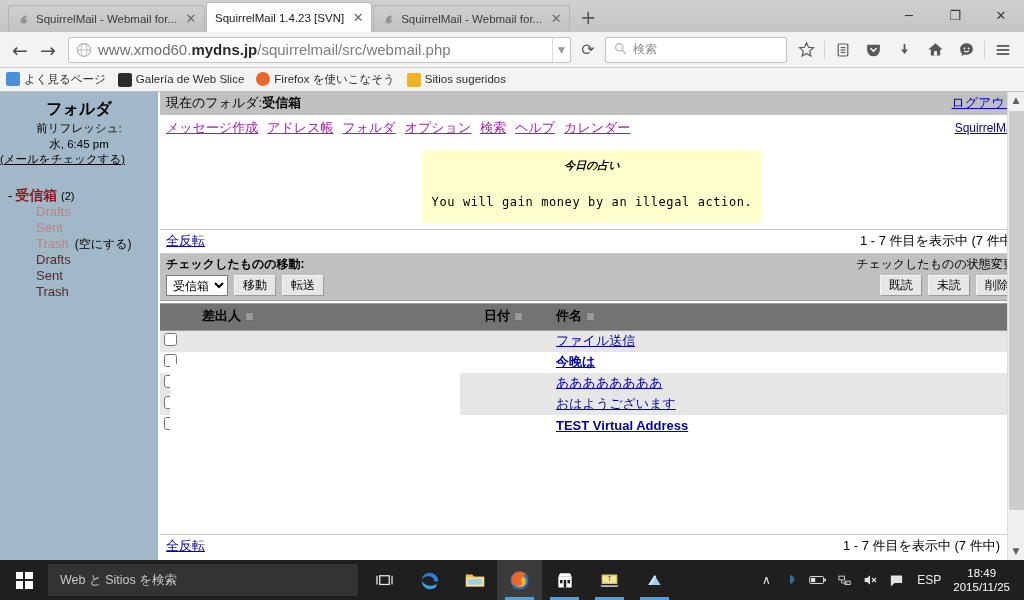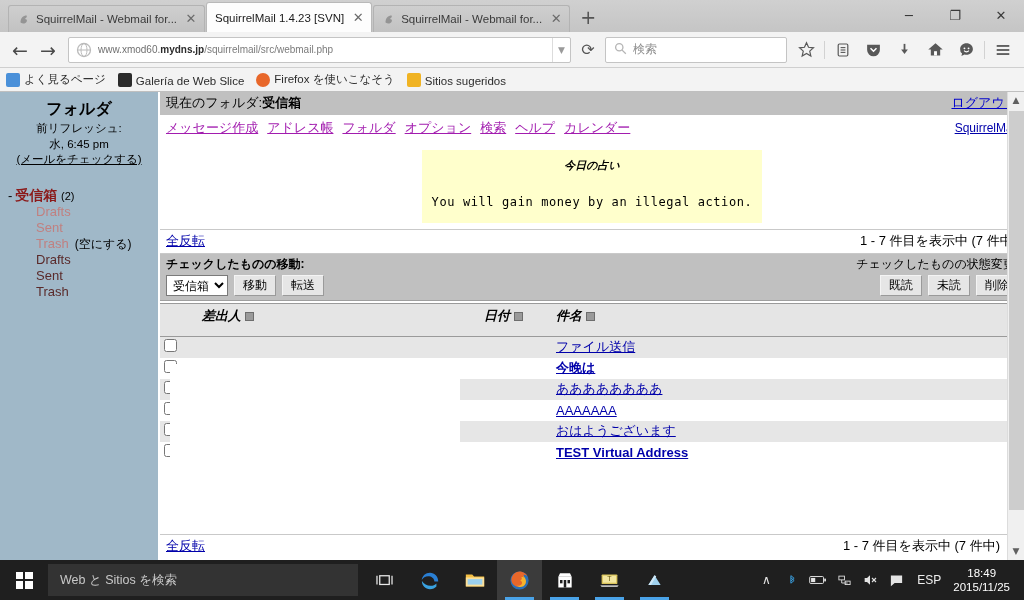--- a/index.html
+++ b/index.html
@@ -91,21 +91,21 @@
   .urlwrap {
     flex: 1 1 auto; height: 26px;
     background: #fff; border: 1px solid #c4c4c4; border-radius: 2px;
     display: flex; align-items: center; margin: 0 4px 0 6px;
     max-width: 530px; min-width: 200px;
   }
   .urlwrap .globe {
     width: 16px; height: 16px; margin: 0 6px 0 7px; flex: 0 0 16px; opacity: .5;
   }
   .urlwrap .urltext {
-    flex: 1 1 auto; font-size: 10px; color: #7b7b7b;
+    flex: 1 1 auto; font-size: 15px; color: #7b7b7b;
     white-space: nowrap; overflow: hidden;
   }
   .urlwrap .urltext b { color: #2b2b2b; font-weight: bold; }
   .urlwrap .urltext .host-pre { color: #6f6f6f; }
   .urlwrap .drop {
     width: 18px; text-align: center; color: #9a9a9a; font-size: 9px;
     border-left: 1px solid #dcdcdc; line-height: 24px; height: 24px;
     font-family: "DejaVu Sans", sans-serif;
   }
   .reload {
@@ -126,21 +126,21 @@
     color: #585858;
   }
   .navicons .sep { width: 1px; height: 18px; background: #d2d2d2; margin: 0 2px; }
 
   
   .bookmarks {
     height: 24px; background: #f3f3f3;
     border-bottom: 1px solid #bfbfbf;
     display: flex; align-items: center; padding-left: 6px;
   }
-  .bm { display: flex; align-items: flex-end; margin-right: 12px; font-size: 11.5px; color: #2c2c2c; }
+  .bm { display: flex; align-items: flex-start; margin-right: 12px; font-size: 11.5px; color: #2c2c2c; }
   .bm .bmicon {
     width: 14px; height: 14px; margin-right: 4px; flex: 0 0 14px;
     border-radius: 2px; display: inline-block;
   }
 
   
   .page {
     flex: 1 1 auto;
     display: flex;
     background: #fff;
@@ -160,21 +160,21 @@
   }
   .folders .ftitle {
     text-align: center; font-size: 16px; font-weight: bold; color: #000;
     margin-top: 3px;
   }
   .folders .frefresh {
     text-align: center; font-size: 11.5px; color: #000; line-height: 15px;
     margin-top: 1px;
   }
   .folders .fcheck {
-    text-align: center; font-size: 11.5px; margin-top: 0px;
+    font-size: 11.5px; margin-top: 0px;
   }
   .folders .fcheck a { color: #000; text-decoration: underline; }
   .flist { margin-top: 20px; }
   .frow { line-height: 16px; font-size: 13px; white-space: nowrap; padding-left: 8px; }
   .frow .dash { color: #000; margin-right: 3px; }
   .frow a { text-decoration: none; }
   .f-inbox a { color: #8b1a1a; font-weight: bold; font-size: 14px; }
   .f-inbox .cnt { color: #000; font-size: 11px; font-weight: normal; }
   .f-light a { color: #c08080; }
   .f-dark a { color: #5a2a2a; }
@@ -260,27 +260,26 @@
     background: #e6e6e6;
     border: 1px solid #9a9a9a;
     border-top-color: #f4f4f4; border-left-color: #f4f4f4;
     padding: 0 7px;
     cursor: pointer;
   }
 
   
   .msgtable { width: 100%; border-collapse: collapse; font-size: 13px; margin-top: 2px; }
   .msgtable thead td {
-    background: #e5e5e5;
+    background: #737373;
     border-top: 1px solid #9a9a9a;
     border-bottom: 1px solid #9a9a9a;
-    padding: 3px 4px 11px 4px;
+    padding: 3px 4px 5px 4px;
     font-weight: bold;
     white-space: nowrap;
-    font-style: italic;
   }
   .msgtable thead .col-chk { width: 22px; }
   .msgtable thead .col-flag { width: 16px; }
   .msgtable thead .col-from { width: 282px; }
   .msgtable thead .col-date { width: 72px; }
   .sorticon {
     display: inline-block; width: 9px; height: 9px;
     background: #9a9a9a; border: 1px solid #6d6d6d;
     margin-left: 4px; vertical-align: middle;
   }
@@ -613,27 +612,20 @@
             <td class="c-date"></td>
             <td class="c-subj"><a href="#">今晚は</a></td>
           </tr>
           <tr class="odd">
             <td class="c-chk"><input type="checkbox" style=""></td>
             <td class="c-flag"></td>
             <td class="c-from"></td>
             <td class="c-date"></td>
             <td class="c-subj"><a href="#">ああああああああ</a></td>
           </tr>
-          <tr class="even">
-            <td class="c-chk"><input type="checkbox" style=""></td>
-            <td class="c-flag"></td>
-            <td class="c-from"></td>
-            <td class="c-date"></td>
-            <td class="c-subj"><a href="#">AAAAAAA</a></td>
-          </tr>
           <tr class="odd">
             <td class="c-chk"><input type="checkbox" style=""></td>
             <td class="c-flag"></td>
             <td class="c-from"></td>
             <td class="c-date"></td>
             <td class="c-subj"><a href="#">おはようございます</a></td>
           </tr>
           <tr class="even unread">
             <td class="c-chk"><input type="checkbox" style=""></td>
             <td class="c-flag"></td>

